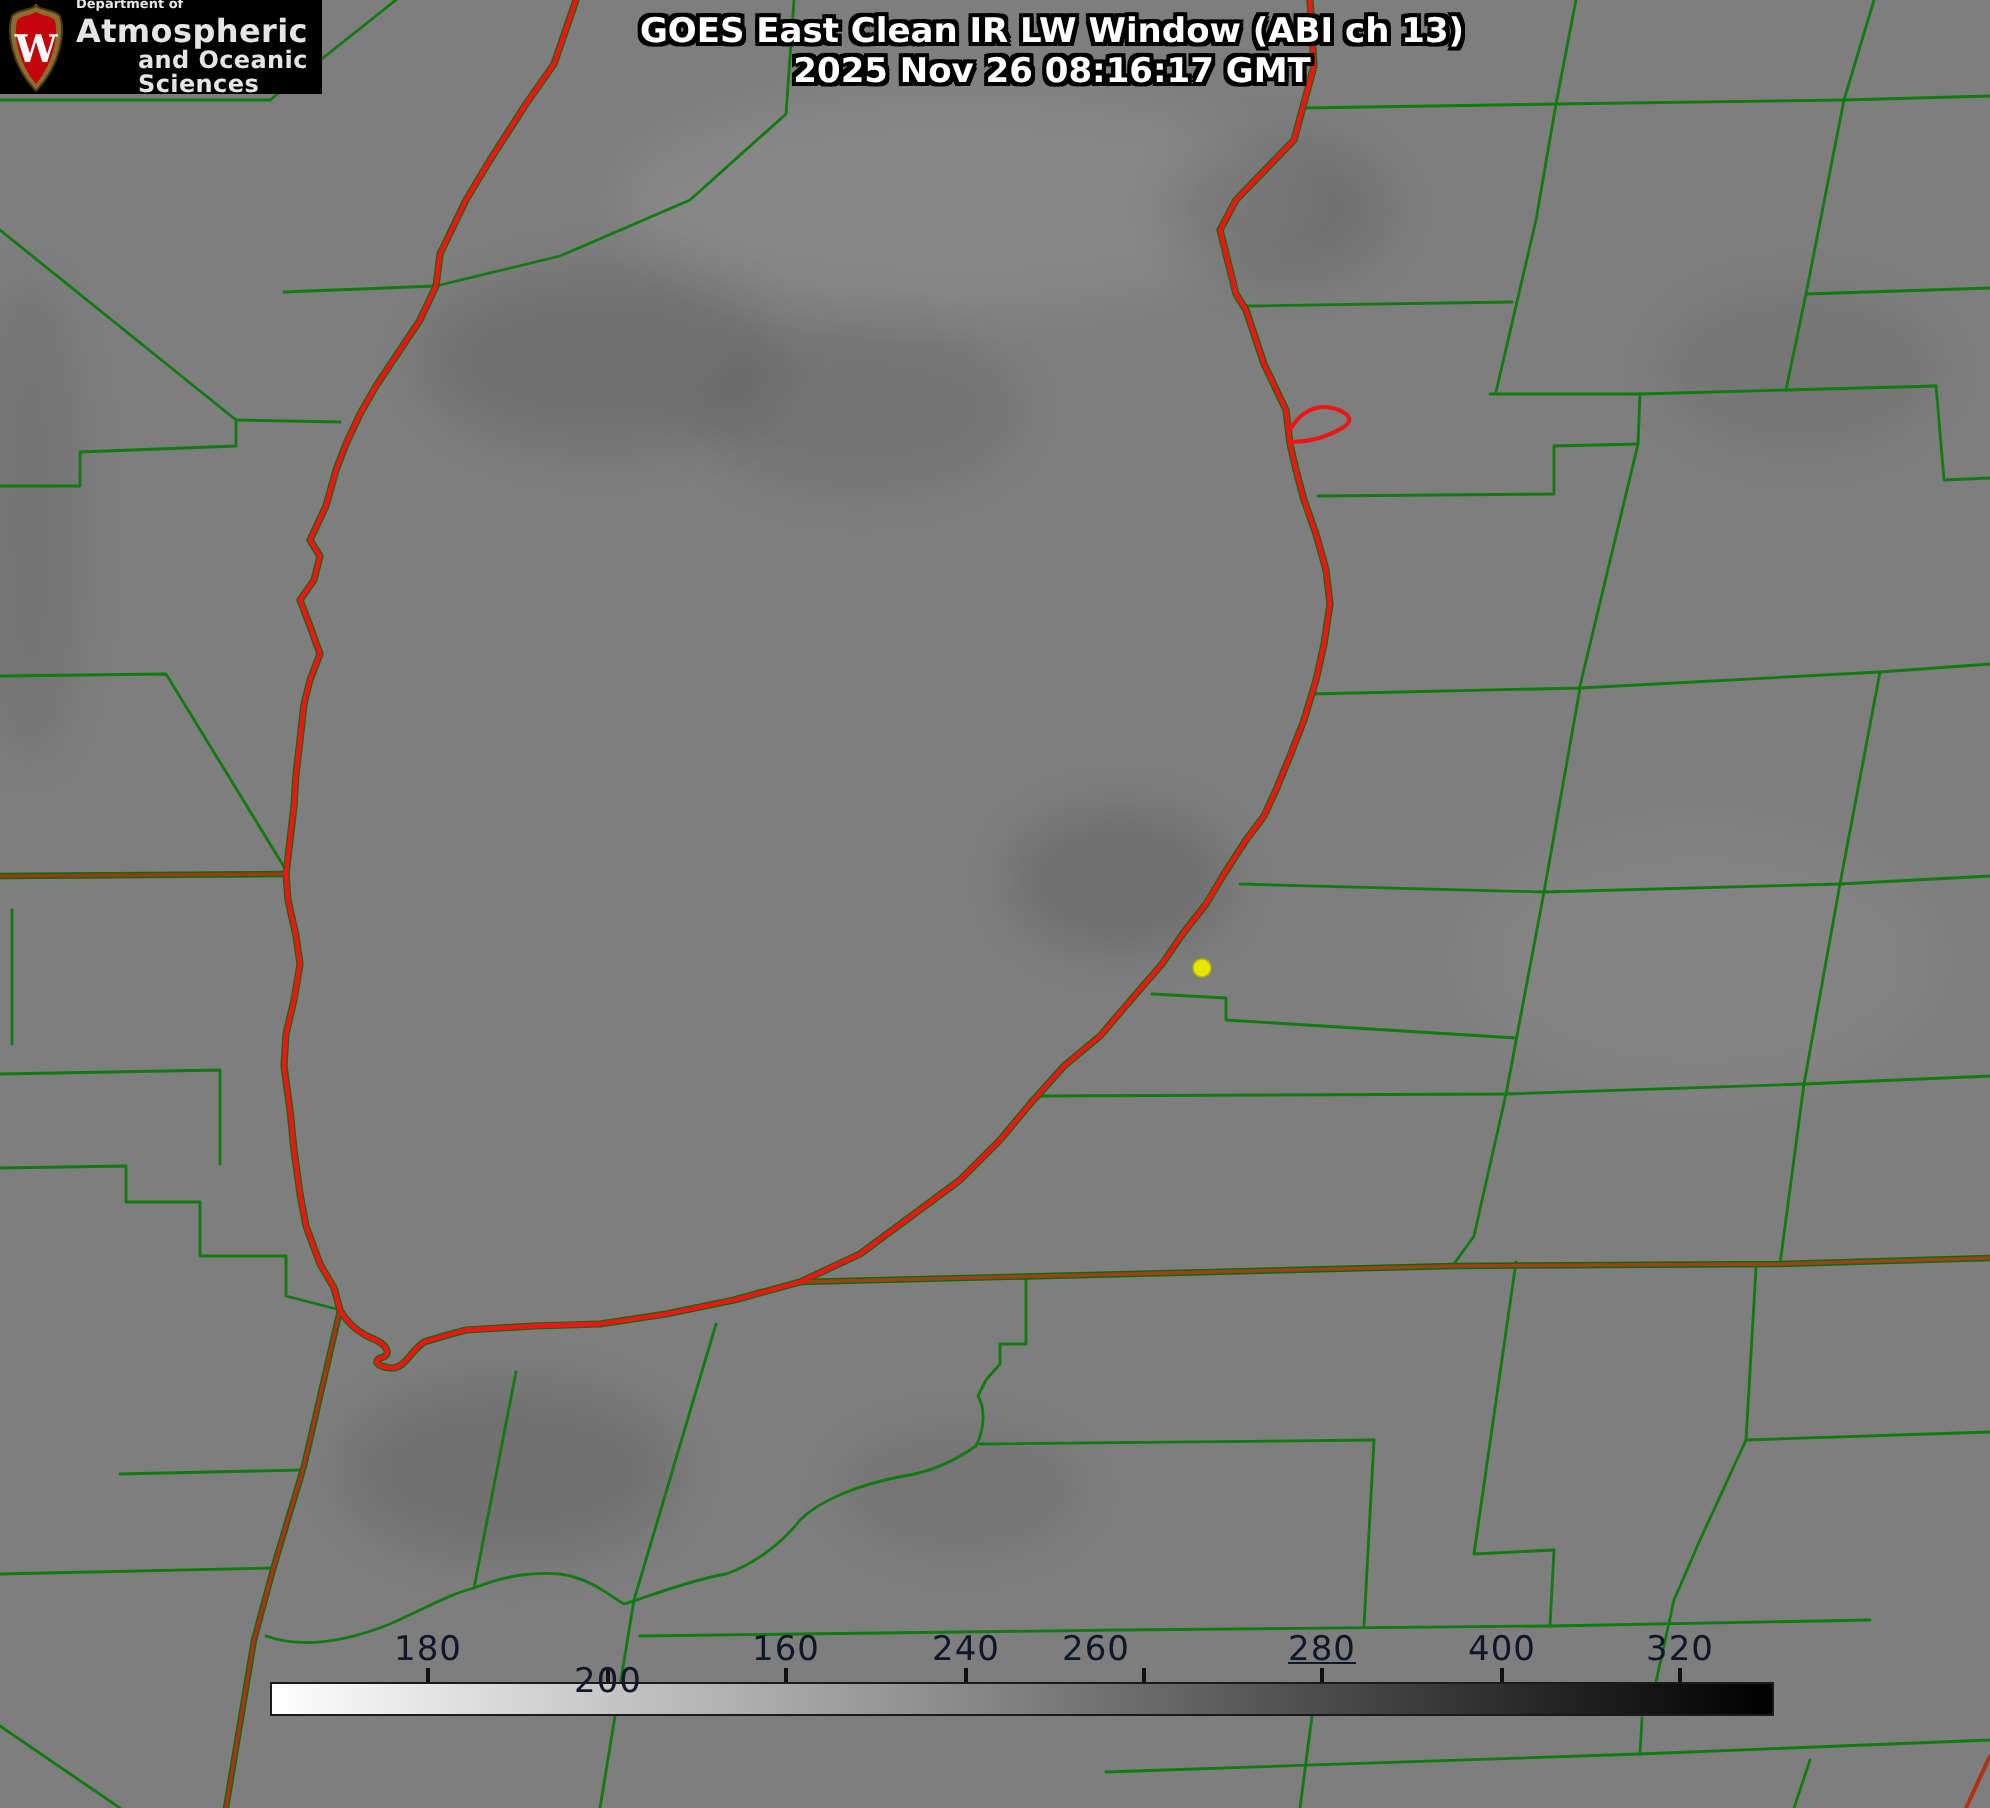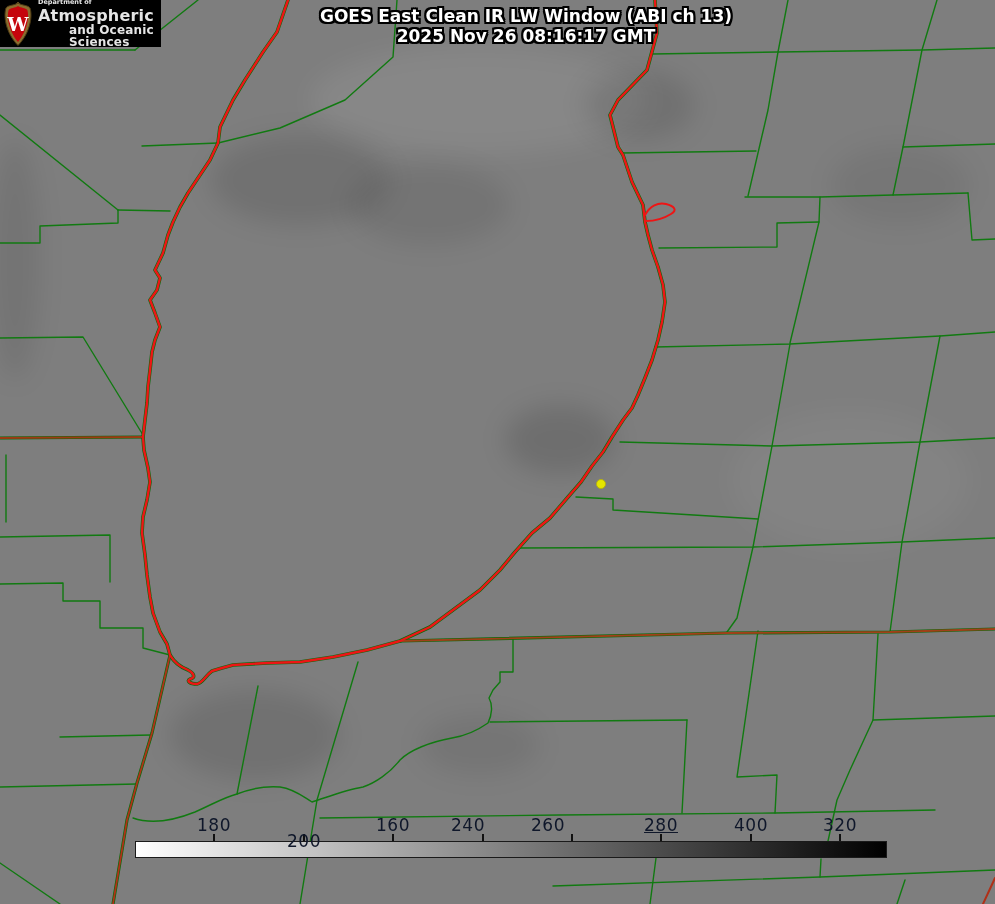--- a/index.html
+++ b/index.html
@@ -152,19 +152,19 @@
   <div class="cbar-tick" style="left:304px;"></div>
   <div class="cbar-tick" style="left:393px;"></div>
   <div class="cbar-tick" style="left:483px;"></div>
   <div class="cbar-tick" style="left:572px;"></div>
   <div class="cbar-tick" style="left:661px;"></div>
   <div class="cbar-tick" style="left:751px;"></div>
   <div class="cbar-tick" style="left:840px;"></div>
   <div class="cbar-label" style="left:214px;">180</div>
   <div class="cbar-label" style="left:304px;margin-top:16px;">200</div>
   <div class="cbar-label" style="left:393px;">160</div>
-  <div class="cbar-label" style="left:468px;">240</div>
+  <div class="cbar-label" style="left:483px;">240</div>
   <div class="cbar-label" style="left:548px;">260</div>
   <div class="cbar-label" style="left:661px;text-decoration:underline;">280</div>
   <div class="cbar-label" style="left:751px;">400</div>
   <div class="cbar-label" style="left:840px;">320</div>
 
 </div>
 
 </body></html>

